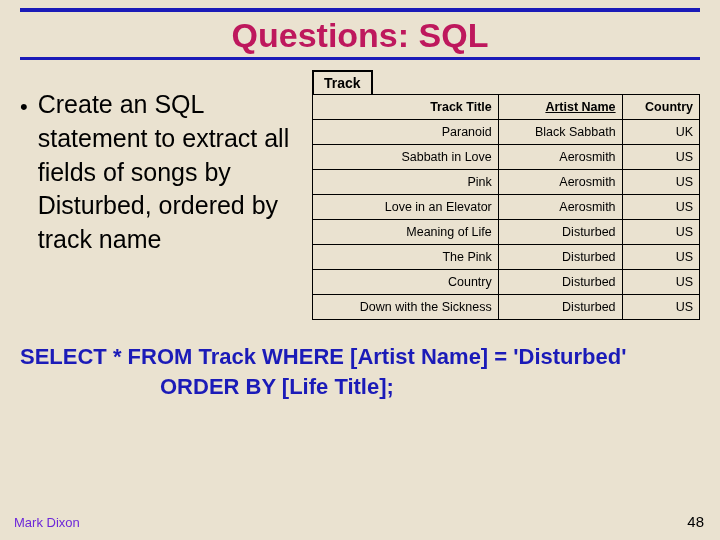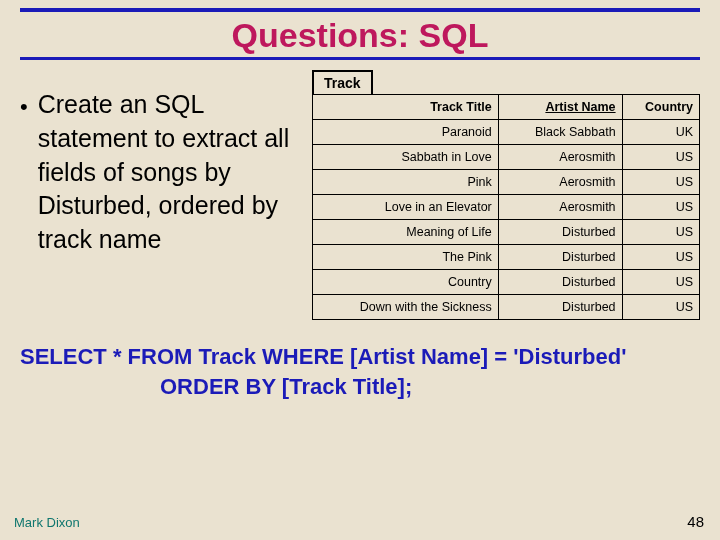--- a/index.html
+++ b/index.html
@@ -92,21 +92,21 @@
   }
   .sql .line2 {
     padding-left: 140px;
     display: block;
   }
   .footer-left {
     position: absolute;
     left: 14px;
     bottom: 10px;
     font-size: 13px;
-    color: #0f766e;
+    color: #6d28d9;
   }
   .footer-right {
     position: absolute;
     right: 16px;
     bottom: 10px;
     font-size: 15px;
     color: #000;
   }
 </style>
 </head>
@@ -177,17 +177,17 @@
           <td>Disturbed</td>
           <td>US</td>
         </tr>
       </tbody>
     </table>
   </div>
 </div>
 
 <div class="sql">
   <span>SELECT * FROM Track WHERE [Artist Name] = 'Disturbed'</span>
-  <span class="line2">ORDER BY [Track Title];</span>
+  <span class="line2">ORDER BY [Life Title];</span>
 </div>
 
 <div class="footer-left">Mark Dixon</div>
 <div class="footer-right">48</div>
 
 </body></html>

